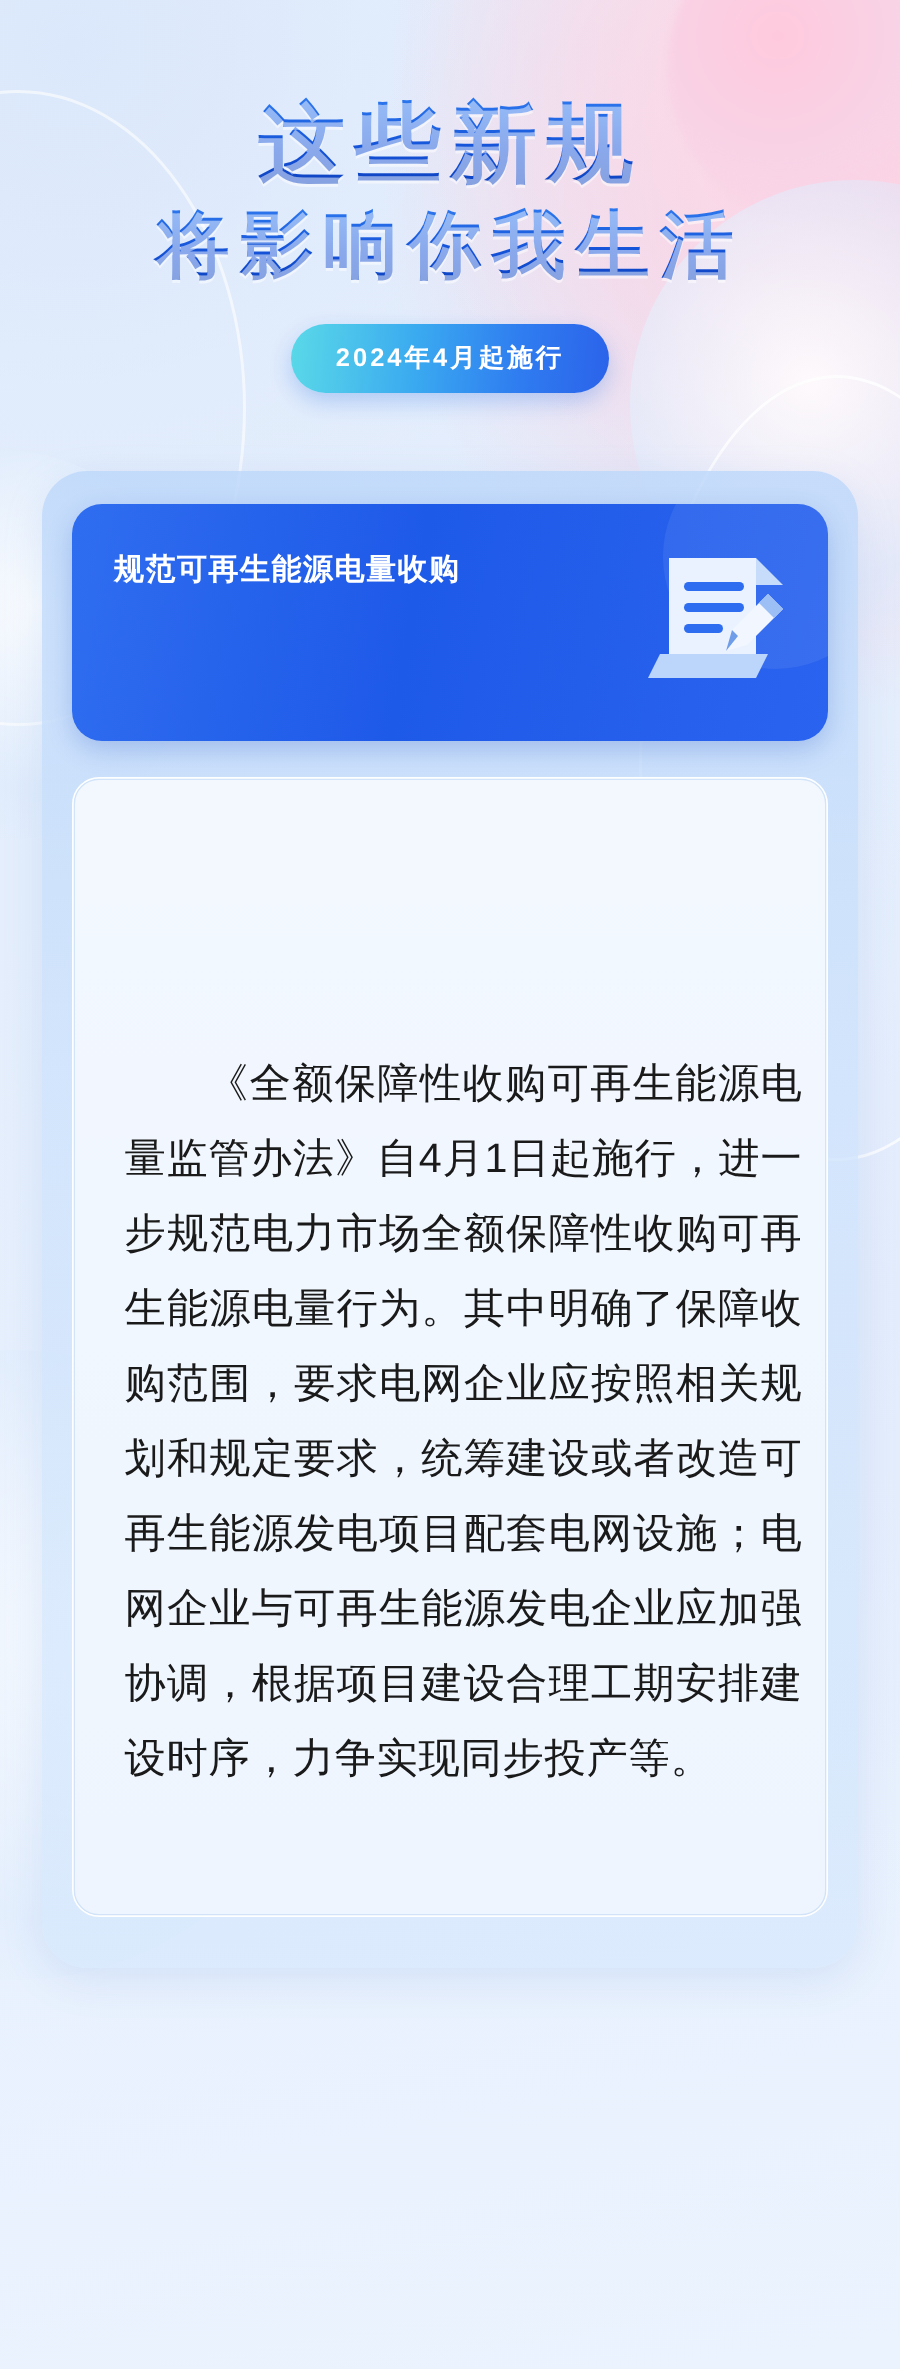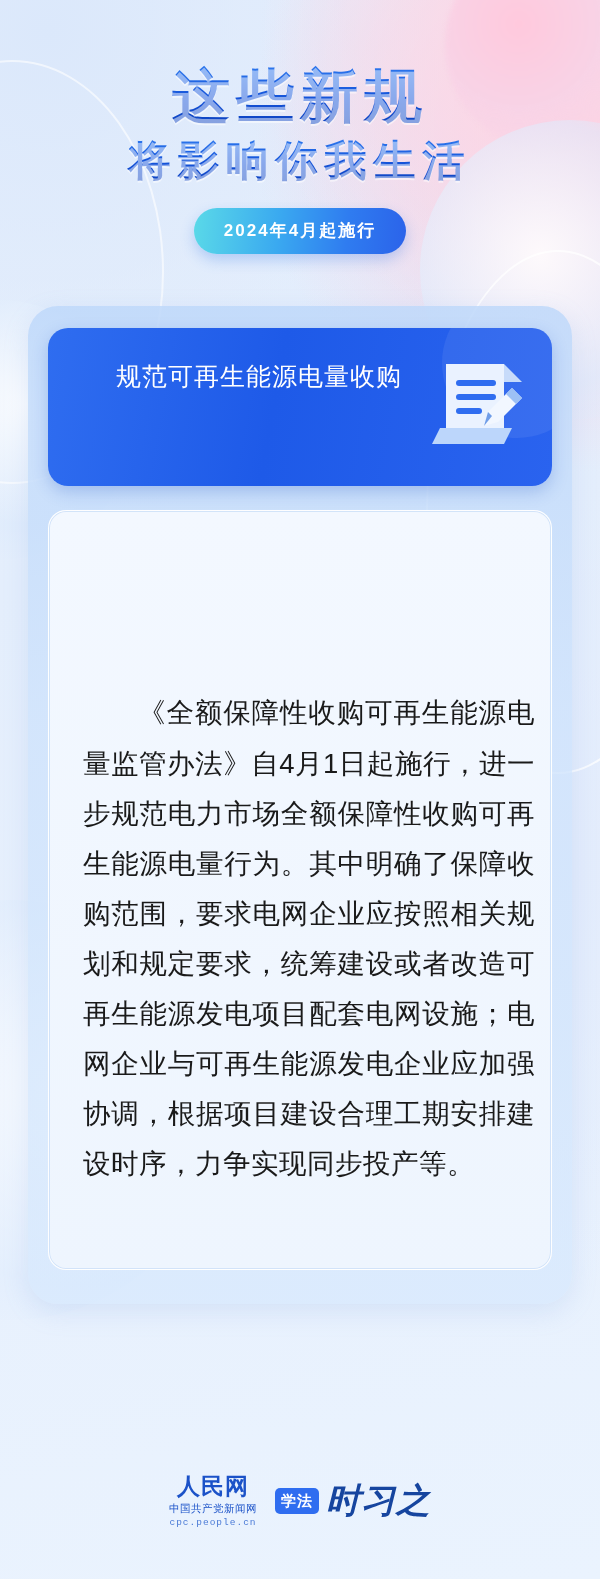--- a/index.html
+++ b/index.html
@@ -88,21 +88,21 @@
     font-size: 57px;
     letter-spacing: 3px;
     line-height: 1.18;
     background: linear-gradient(180deg, #2f7bf0 0%, #1452d8 55%, #0c3fba 100%);
     -webkit-background-clip: text;
     background-clip: text;
     color: transparent;
     text-shadow: 0 2px 0 rgba(255,255,255,0.5);
   }
   .title-line.l1 { font-size: 58px; letter-spacing: 6px; }
-  .title-line.l2 { font-size: 42px; letter-spacing: 7px; margin-top: 6px; }
+  .title-line.l2 { font-size: 49px; letter-spacing: 7px; margin-top: 6px; }
 
   .date-badge {
     display: inline-block;
     margin-top: 22px;
     padding: 11px 30px 12px;
     border-radius: 26px;
     background: linear-gradient(95deg, #5ad9e8 0%, #3aa9f0 40%, #2f7cf0 72%, #2b63ea 100%);
     color: #ffffff;
     font-size: 17px;
     font-weight: 700;
@@ -135,27 +135,26 @@
     position: absolute;
     right: -40px;
     top: -40px;
     width: 150px;
     height: 150px;
     border-radius: 50%;
     background: rgba(255,255,255,0.07);
   }
   .card-title {
     color: #ffffff;
-    font-size: 25px;
-    font-weight: 400;
+    font-size: 20px;
+    font-weight: 700;
     line-height: 1.45;
     letter-spacing: 1px;
     position: relative;
     z-index: 2;
-    text-align: right;
   }
   .doc-icon {
     position: absolute;
     right: 22px;
     top: 26px;
     width: 104px;
     height: 98px;
     z-index: 2;
   }
 
@@ -273,25 +272,14 @@
         </g>
       </svg>
     </div>
 
     <div class="card-body">
       <p class="card-text">《全额保障性收购可再生能源电量监管办法》自4月1日起施行，进一步规范电力市场全额保障性收购可再生能源电量行为。其中明确了保障收购范围，要求电网企业应按照相关规划和规定要求，统筹建设或者改造可再生能源发电项目配套电网设施；电网企业与可再生能源发电企业应加强协调，根据项目建设合理工期安排建设时序，力争实现同步投产等。</p>
     </div>
 
   </div>
 
-  <div class="footer">
-    <div class="logo-people">
-      <div class="cn">人民网</div>
-      <div class="sub">中国共产党新闻网</div>
-      <div class="en">cpc.people.cn</div>
-    </div>
-    <div class="logo-xuefa">
-      <div class="xf-badge">学法</div>
-      <div class="xf-word">时习之</div>
-    </div>
-  </div>
 
 </div>
 
 </body></html>

